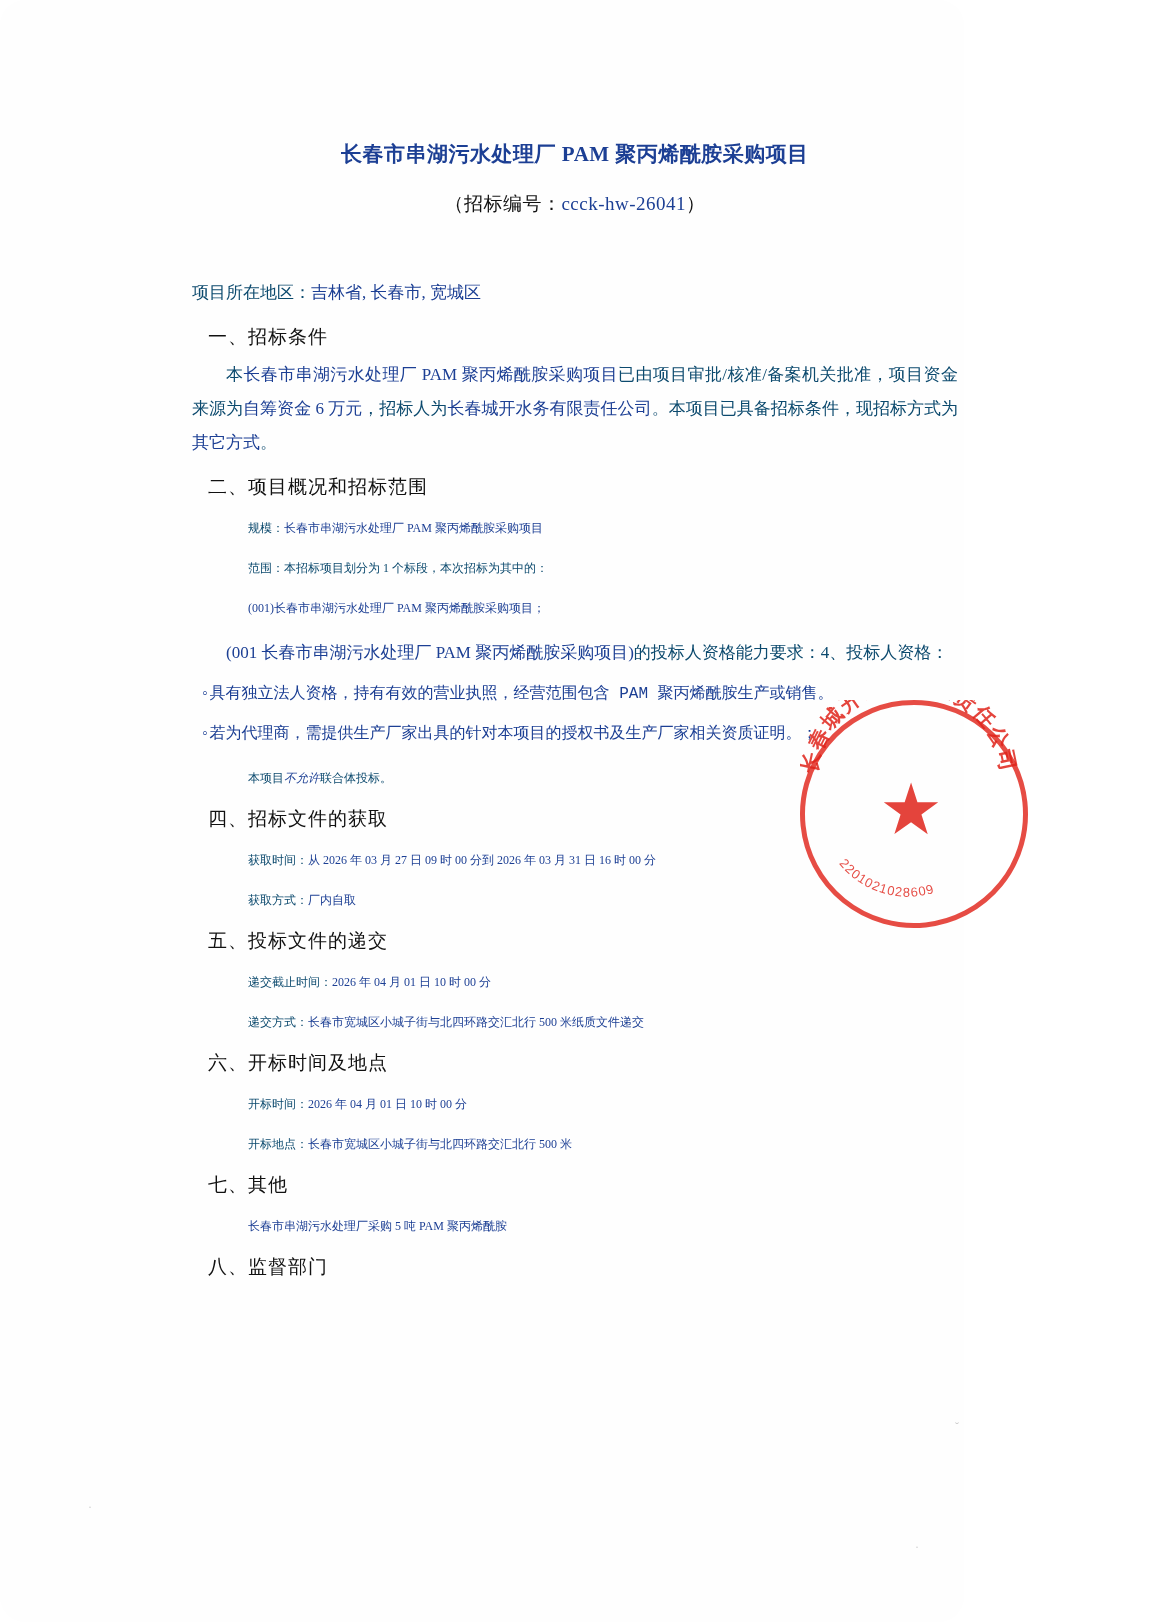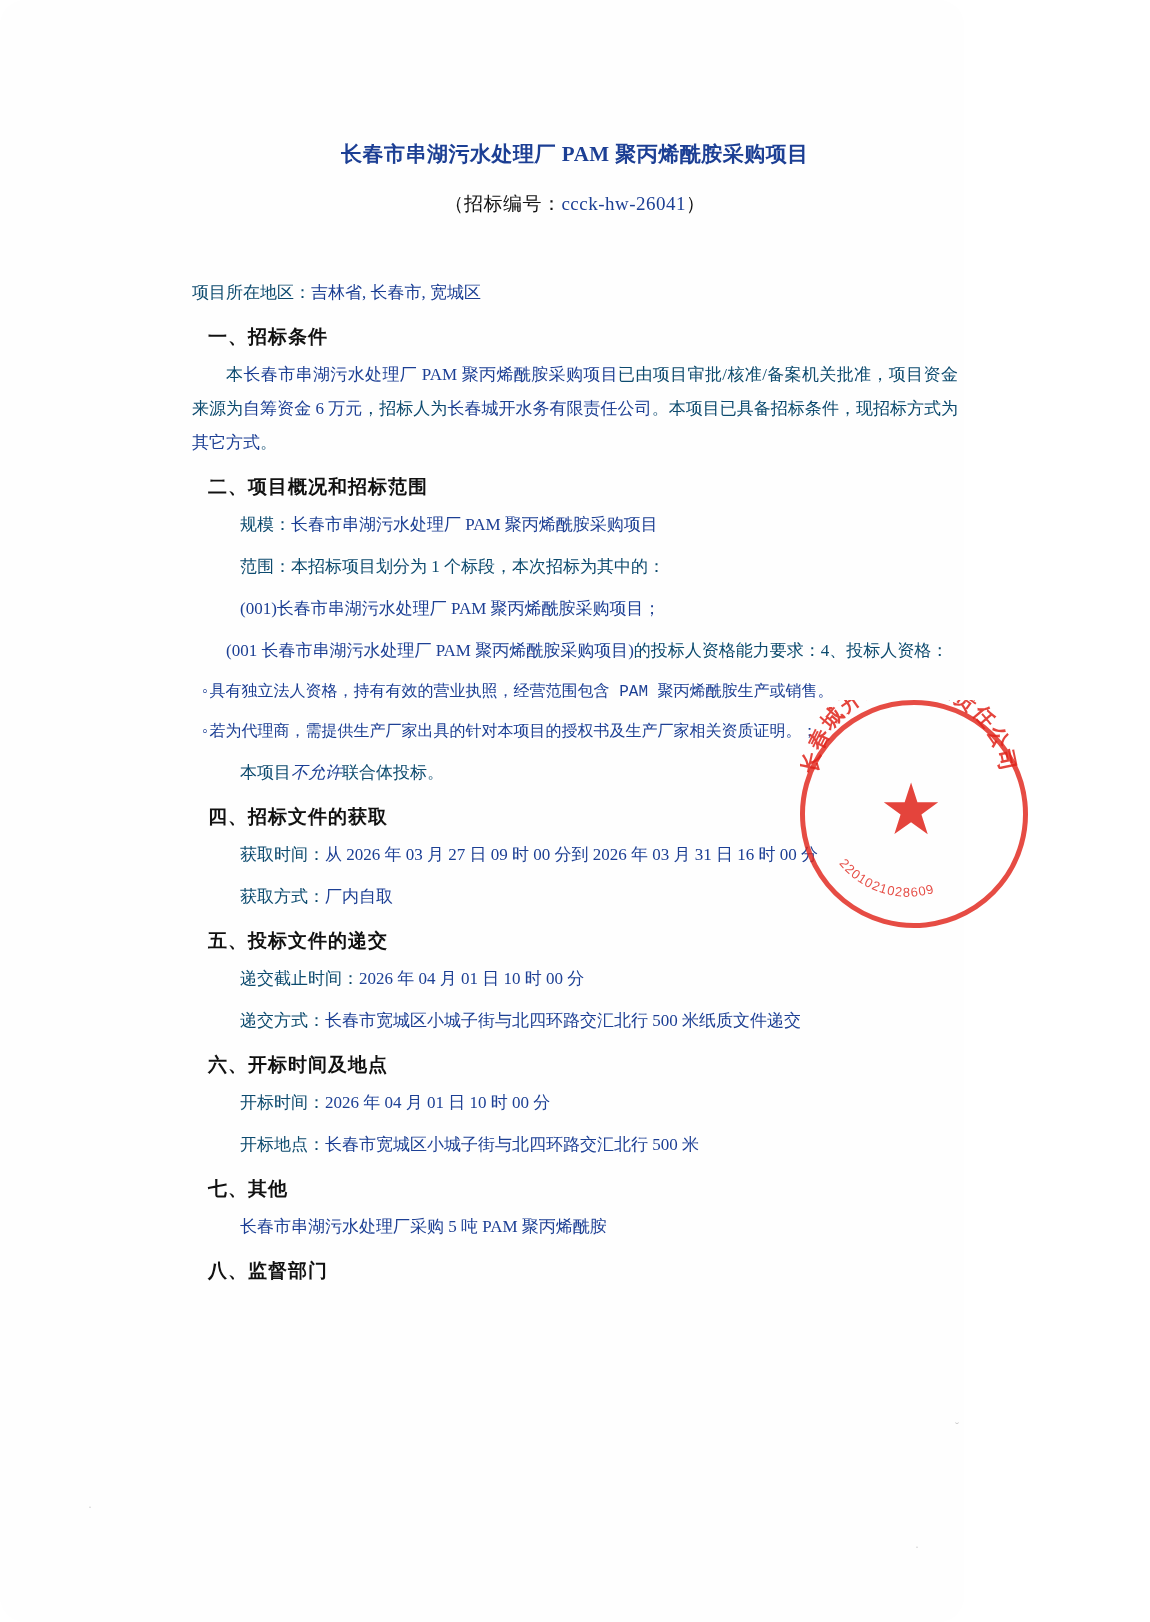--- a/index.html
+++ b/index.html
@@ -52,37 +52,37 @@
   .region-line {
     font-size: 17px;
     margin: 0 0 12px 0;
     line-height: 1.9;
   }
   .blue { color: #1c3f94; }
   .black { color: #0c4a6e; }
 
   h2.section {
     font-size: 19px;
-    font-weight: bold;
+    font-weight: normal;
     color: #111;
     margin: 14px 0 8px 0;
     padding-left: 16px;
     letter-spacing: 1px;
   }
   p.body-text {
     font-size: 17px;
     line-height: 2.0;
     margin: 0;
     text-indent: 2em;
     text-align: justify;
   }
   p.indent-text {
-    font-size: 17px;
+    font-size: 12px;
     line-height: 2.0;
-    margin: 8px;
+    margin: 16px;
     padding-left: 40px;
   }
   p.bullet-text {
     font-size: 16px;
     line-height: 2.0;
     margin: 8px;
     color: #1c3f94;
     font-family: Liberation Mono, monospace;
   }
   .italic-deny {

